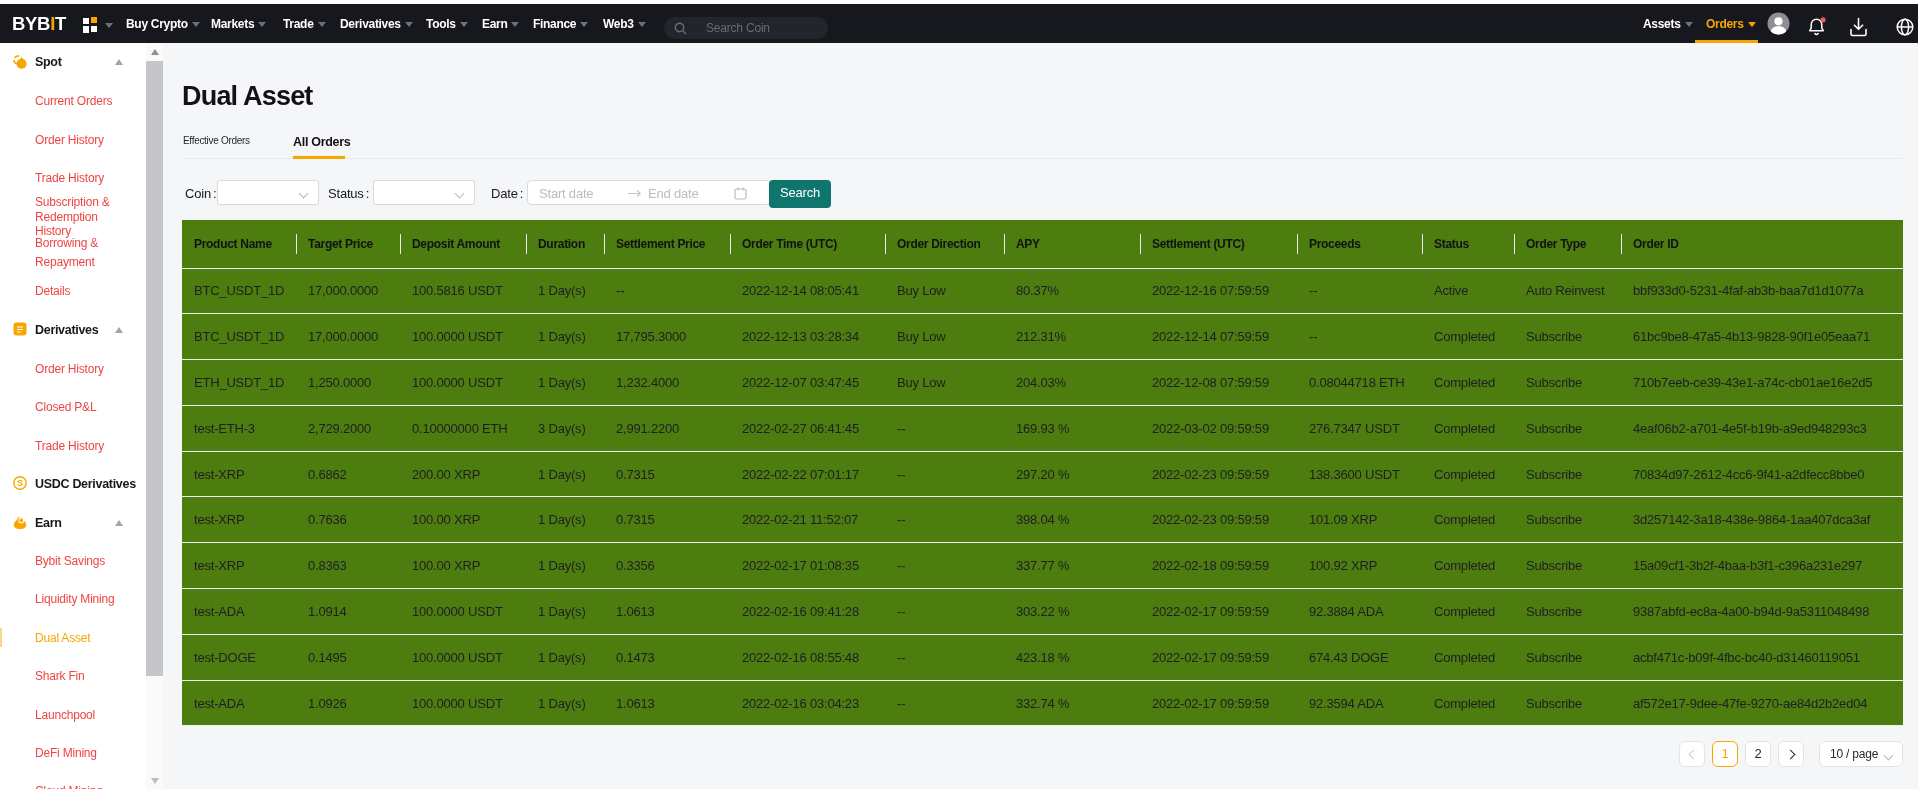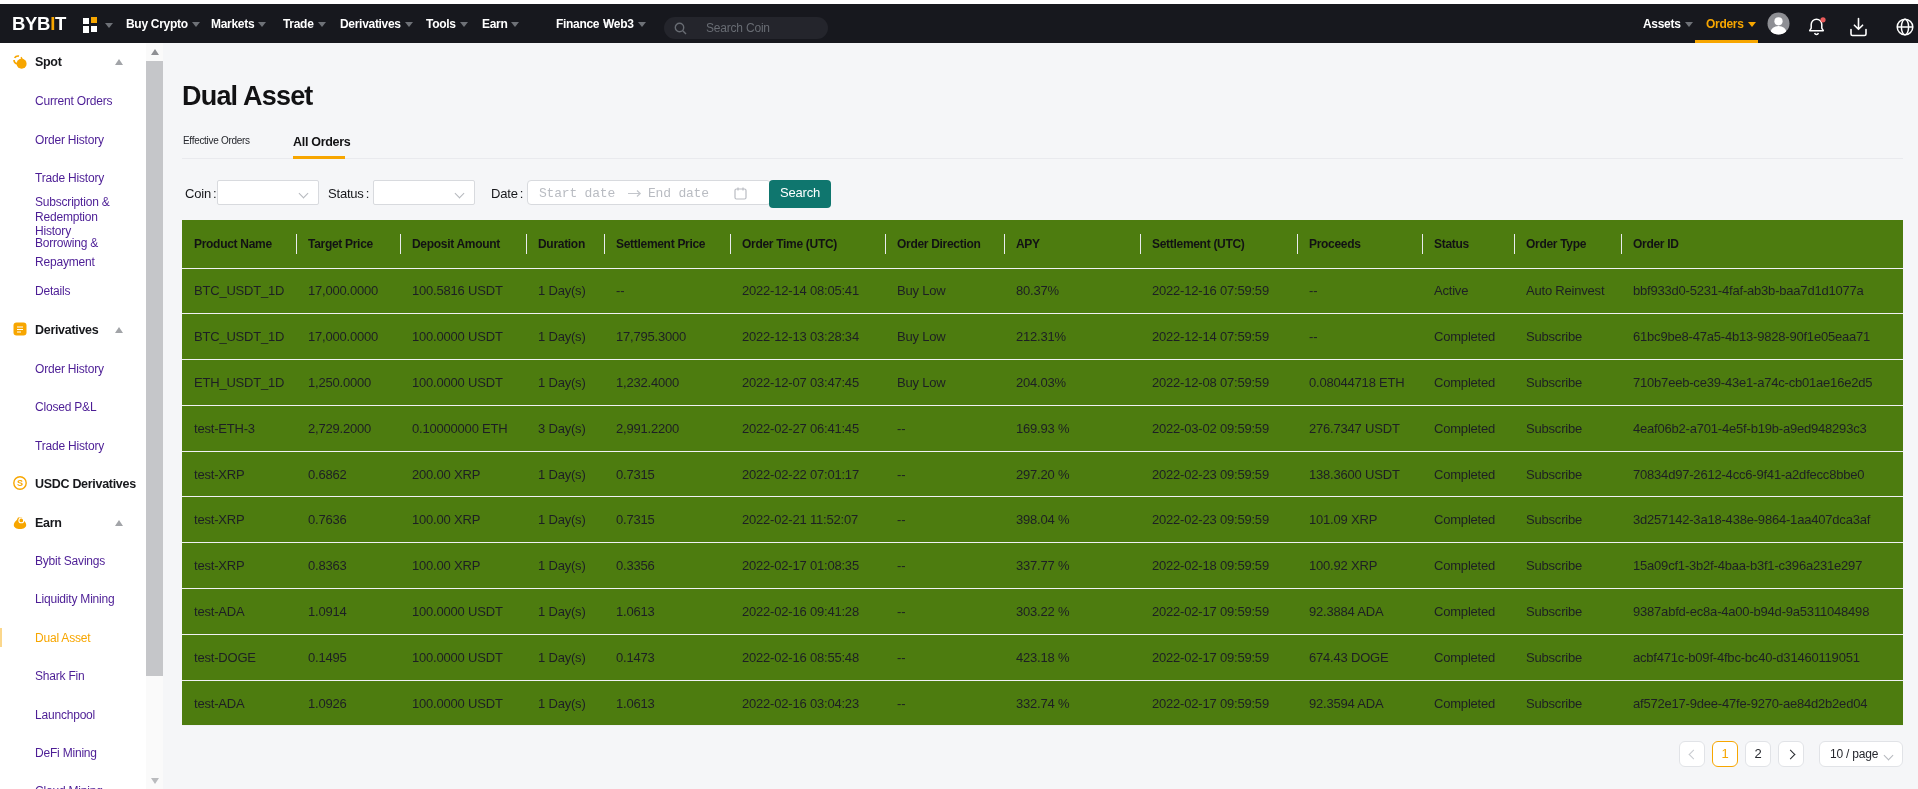--- a/index.html
+++ b/index.html
@@ -23,38 +23,38 @@
 #searchpill .ph { color:#686c73; font-size:12px; margin-left:19px; letter-spacing:-0.2px; }
 #ordersline { position:absolute; left:1695px; top:36px; width:63px; height:3px; background:#f7a600; }
 
 
 #sidebar { position:absolute; left:0; top:43px; width:163px; height:746px; background:#ffffff; }
 #sbtrack { position:absolute; right:0; top:0; width:17px; height:746px; background:#fafafa; }
 #sbthumb { position:absolute; right:0; top:18px; width:17px; height:615px; background:#c5c6c9; }
 .sarrow { position:absolute; right:4px; width:0; height:0; border-left:4.5px solid transparent; border-right:4.5px solid transparent; }
 .sarrow.up { top:6px; border-bottom:6px solid #8f9094; }
 .sarrow.dn { bottom:5px; border-top:6px solid #babbbe; }
-.snav { position:absolute; left:35px; color:#4c1d95; font-size:12px; letter-spacing:-0.2px; line-height:14.5px; white-space:nowrap; }
+.snav { position:absolute; left:35px; color:#ef4444; font-size:12px; letter-spacing:-0.2px; line-height:14.5px; white-space:nowrap; }
 .snav.b { color:#17181c; font-size:12.5px; font-weight:700; letter-spacing:-0.3px; }
 .snav.act { color:#f7a600; }
 .sic { position:absolute; left:13px; width:14px; height:14px; }
 .scaret { position:absolute; left:115px; width:0; height:0; border-left:4.5px solid transparent; border-right:4.5px solid transparent; border-bottom:6px solid #a2a4a8; }
 #actbar { position:absolute; left:0; top:585px; width:2px; height:19px; background:#f7a600; opacity:0.45; }
 
 
 #h1 { position:absolute; left:182px; top:81px; font-size:27px; font-weight:700; color:#121214; letter-spacing:-0.8px; }
 #tabs { position:absolute; left:182px; top:131px; width:1721px; height:28px; border-bottom:1px solid #e9eaee; }
 #tab1 { position:absolute; left:1px; top:4px; font-size:10px; letter-spacing:-0.3px; color:#26282e; }
 #tab2 { position:absolute; left:111px; top:4px; font-size:12.5px; font-weight:700; letter-spacing:-0.3px; color:#121214; }
 #tabline { position:absolute; left:111px; top:25px; width:52px; height:3px; background:#f7a600; }
 .flabel { position:absolute; top:186px; font-size:13px; color:#17181c; letter-spacing:-0.2px; }
 .fsel { position:absolute; top:180px; height:25px; background:#fff; border:1px solid #d8dade; border-radius:2px; }
 .fchev { position:absolute; top:9px; width:8px; height:8px; }
 .fchev:before { content:""; position:absolute; left:0; top:0; width:6px; height:6px; border-right:1.4px solid #b5b8bd; border-bottom:1.4px solid #b5b8bd; transform:rotate(45deg); }
-#dateinput { position:absolute; left:527px; top:180px; width:244px; height:25px; background:#fff; border:1px solid #d8dade; border-radius:4px;font-family:Liberation Mono, monospace; }
+#dateinput { position:absolute; left:527px; top:180px; width:244px; height:25px; background:#fff; border:1px solid #d8dade; border-radius:4px; }
 #dateinput .ph { position:absolute; top:5px; font-size:13px; color:#b9bcc2; letter-spacing:-0.2px; }
 #searchbtn { position:absolute; left:769px; top:180px; width:62px; height:28px; background:#0f766e; border-radius:4px; color:#fff; font-size:13px; letter-spacing:-0.2px; text-align:center; line-height:25px; }
 
 
 #tablebox { position:absolute; left:182px; top:220px; width:1721px; height:506px; background:#4d7c0f; }
 #tbl { table-layout:fixed; width:1721px; border-collapse:collapse; }
 #tbl th { height:48px; text-align:left; vertical-align:middle; padding:0 4px 0 12px; font-size:12px; font-weight:700; letter-spacing:-0.3px; color:#121214; position:relative; }
 #tbl th .dv { position:absolute; left:0; top:14px; width:1px; height:20px; background:#e9ebee; }
 #tbl td { height:45.8px; vertical-align:middle; padding:0 4px 0 12px; font-size:13px; letter-spacing:-0.2px; color:#1d1f24; border-top:1px solid #f0f1f3; white-space:nowrap; overflow:hidden; }
 #tbl tr.last td { border-bottom:1px solid #f0f1f3; }
@@ -82,21 +82,21 @@
     <div style="left:0;top:9px;width:6px;height:7px;"></div>
     <div style="left:8px;top:9px;width:6px;height:6px;"></div>
   </div>
   <span class="caret" id="gridcaret"></span>
   <div class="item" style="left:126px;">Buy Crypto<span class="caret"></span></div>
   <div class="item" style="left:211px;">Markets<span class="caret"></span></div>
   <div class="item" style="left:283px;">Trade<span class="caret"></span></div>
   <div class="item" style="left:340px;">Derivatives<span class="caret"></span></div>
   <div class="item" style="left:426px;">Tools<span class="caret"></span></div>
   <div class="item" style="left:482px;">Earn<span class="caret"></span></div>
-  <div class="item" style="left:556px;">Finance<span class="caret"></span></div>
+  <div class="item" style="left:533px;">Finance<span class="caret"></span></div>
   <div class="item" style="left:603px;">Web3<span class="caret"></span></div>
   <div id="searchpill">
     <svg width="13" height="13" viewBox="0 0 13 13" style="margin-left:10px;">
         <circle cx="5.5" cy="5.5" r="4.2" fill="none" stroke="#686c73" stroke-width="1.4"></circle>
         <line x1="8.8" y1="8.8" x2="12" y2="12" stroke="#686c73" stroke-width="1.4"></line>
       </svg>
     <span class="ph">Search Coin</span>
   </div>
   <div class="item" style="left:1643px;">Assets<span class="caret"></span></div>
   <div class="item" style="left:1706px;color:#f7a600;">Orders<span class="caret or"></span></div>

